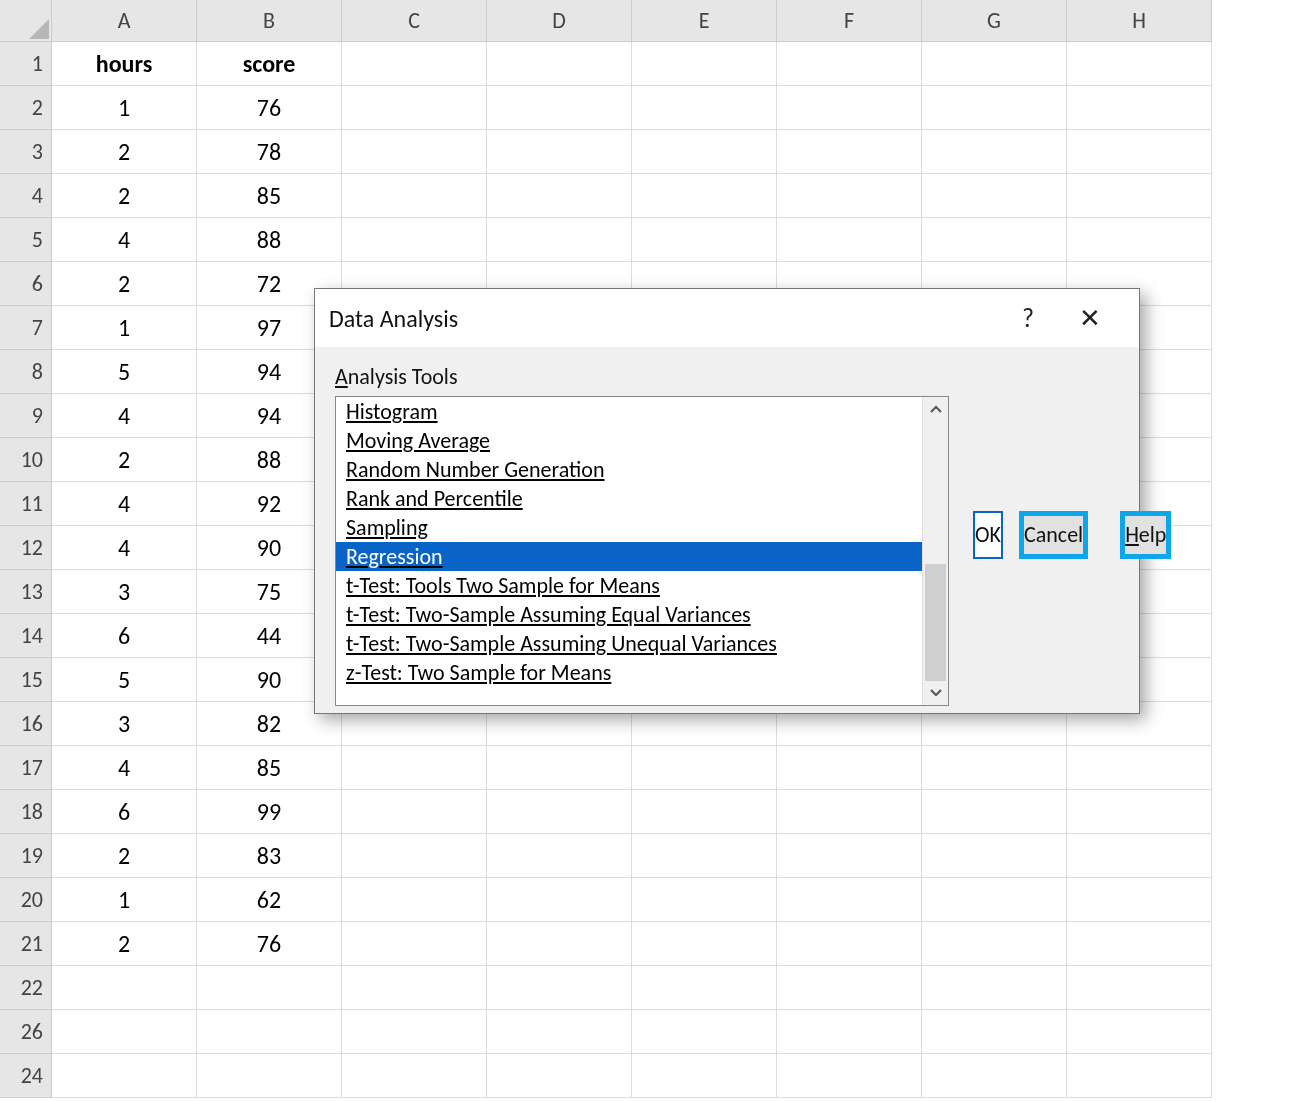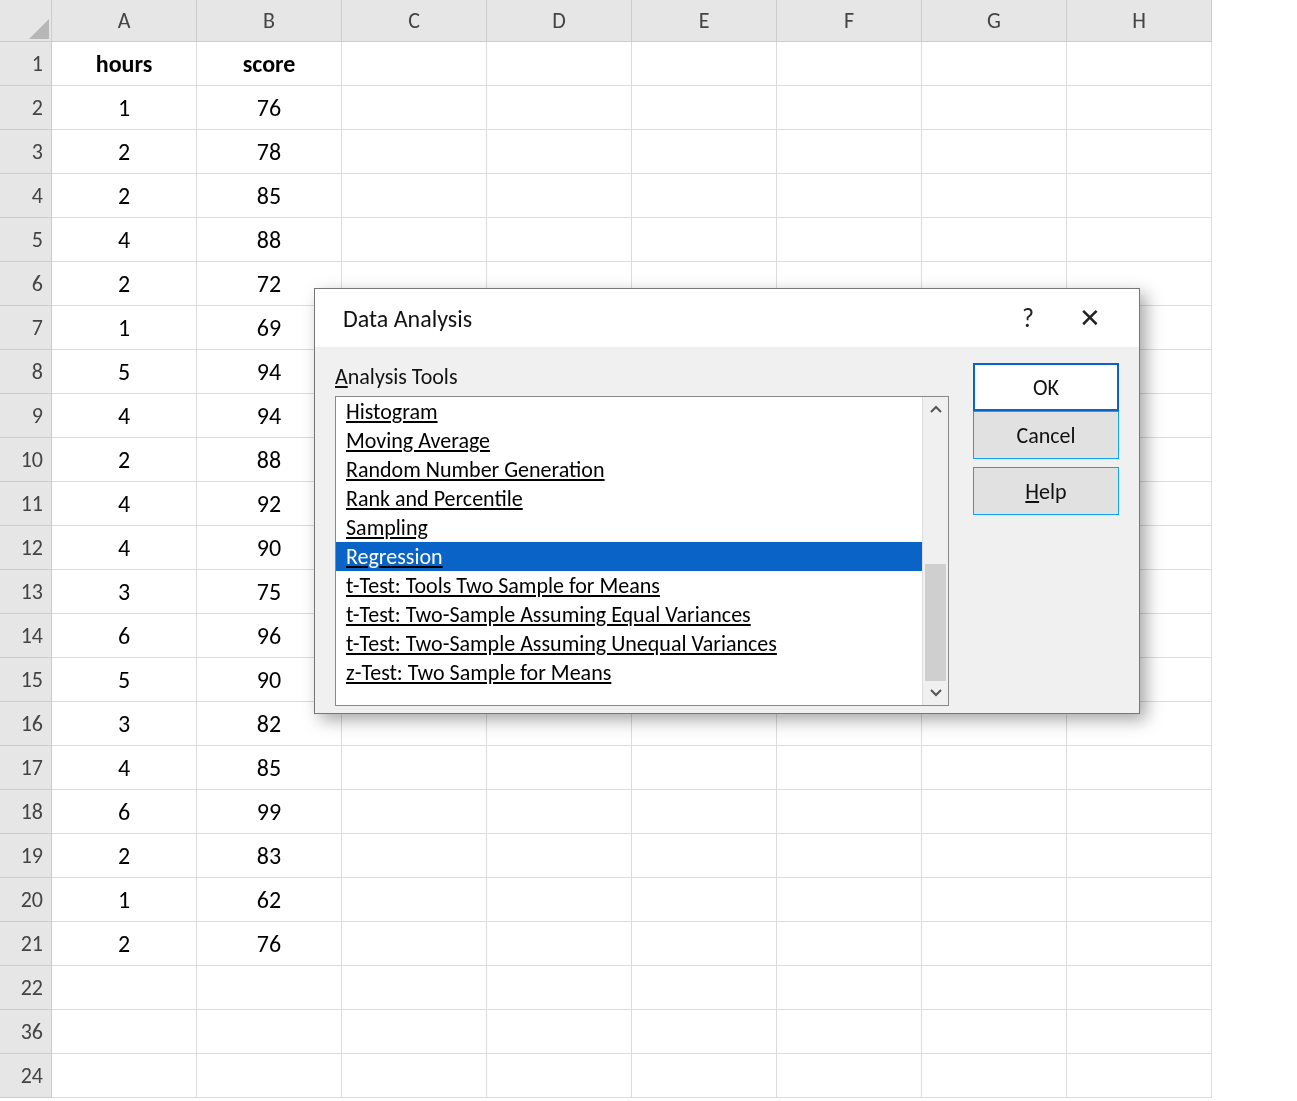--- a/index.html
+++ b/index.html
@@ -69,21 +69,21 @@
     border: 1px solid #777;
     box-shadow: 6px 6px 16px rgba(0,0,0,0.35);
     display: flex;
     flex-direction: column;
   }
   .title-bar {
     height: 58px;
     background: #fff;
     display: flex;
     align-items: center;
-    padding: 0 18px 0 28px;
+    padding: 0 18px 0 14px;
   }
   .title-bar .title {
     flex: 1;
     font-size: 24px;
     color: #111;
   }
   .title-btn {
     width: 62px;
     height: 58px;
     display: flex;
@@ -147,27 +147,28 @@
   .scroll-thumb {
     position: absolute;
     left: 2px; right: 2px;
     top: 55%;
     height: 45%;
     background: #cfcfcf;
   }
   .right-pane {
     width: 146px;
     display: flex;
-    flex-direction: column;
-    gap: 0;
+    flex-direction: row;
+    gap: 16px;
+    align-items: center;
   }
   .btn {
     height: 48px;
     background: #e1e1e1;
-    border: 1px solid #0ea5e9;
+    border: 5px solid #0ea5e9;
     font-size: 22px;
     color: #111;
     display: flex;
     align-items: center;
     justify-content: center;
   }
   .btn.default {
     background: #fff;
     border: 2px solid #0a63c7;
   }
@@ -240,21 +241,21 @@
     <div class="cell">2</div>
     <div class="cell">72</div>
     <div class="cell"></div>
     <div class="cell"></div>
     <div class="cell"></div>
     <div class="cell"></div>
     <div class="cell"></div>
     <div class="cell"></div>
     <div class="row-header">7</div>
     <div class="cell">1</div>
-    <div class="cell">69</div>
+    <div class="cell">97</div>
     <div class="cell"></div>
     <div class="cell"></div>
     <div class="cell"></div>
     <div class="cell"></div>
     <div class="cell"></div>
     <div class="cell"></div>
     <div class="row-header">8</div>
     <div class="cell">5</div>
     <div class="cell">94</div>
     <div class="cell"></div>
@@ -303,21 +304,21 @@
     <div class="cell">3</div>
     <div class="cell">75</div>
     <div class="cell"></div>
     <div class="cell"></div>
     <div class="cell"></div>
     <div class="cell"></div>
     <div class="cell"></div>
     <div class="cell"></div>
     <div class="row-header">14</div>
     <div class="cell">6</div>
-    <div class="cell">96</div>
+    <div class="cell">44</div>
     <div class="cell"></div>
     <div class="cell"></div>
     <div class="cell"></div>
     <div class="cell"></div>
     <div class="cell"></div>
     <div class="cell"></div>
     <div class="row-header">15</div>
     <div class="cell">5</div>
     <div class="cell">90</div>
     <div class="cell"></div>
@@ -382,21 +383,21 @@
     <div class="cell"></div>
     <div class="row-header">22</div>
     <div class="cell"></div>
     <div class="cell"></div>
     <div class="cell"></div>
     <div class="cell"></div>
     <div class="cell"></div>
     <div class="cell"></div>
     <div class="cell"></div>
     <div class="cell"></div>
-    <div class="row-header">36</div>
+    <div class="row-header">26</div>
     <div class="cell"></div>
     <div class="cell"></div>
     <div class="cell"></div>
     <div class="cell"></div>
     <div class="cell"></div>
     <div class="cell"></div>
     <div class="cell"></div>
     <div class="cell"></div>
     <div class="row-header">24</div>
     <div class="cell"></div>

